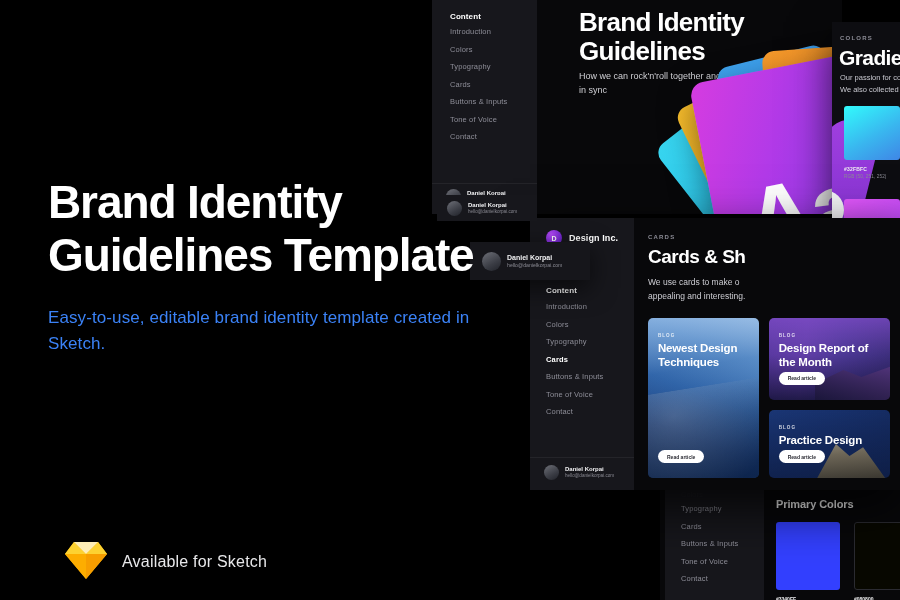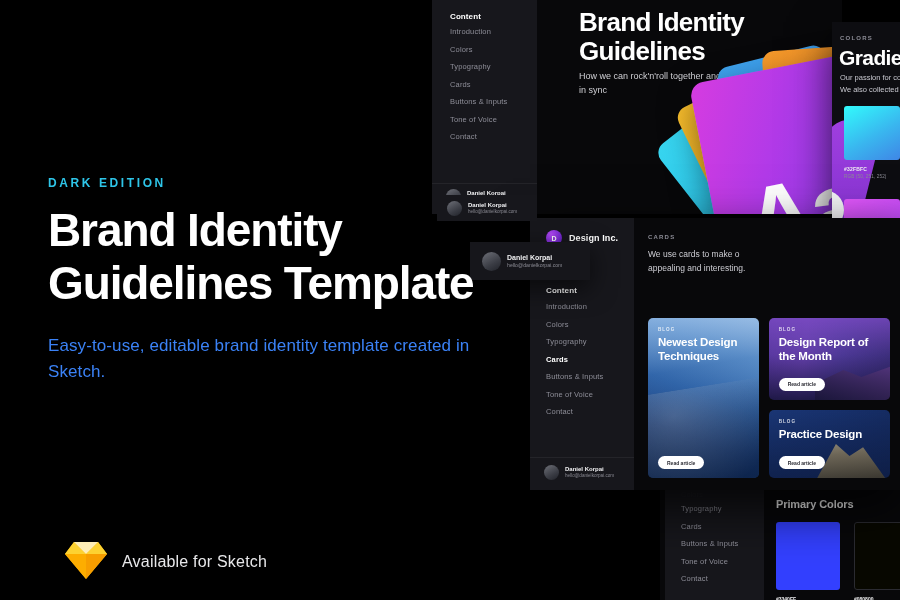--- a/index.html
+++ b/index.html
@@ -157,21 +157,21 @@
   .p3-author { position:absolute; left:14px; bottom:10px; }
   .p3-body { position:absolute; left:104px; top:0; right:0; bottom:0; padding:16px 14px; }
   .p3-eyebrow { margin-bottom:6px; }
   .p3-title { font-size:19px; font-weight:bold; letter-spacing:-.5px; color:#ffffff; white-space:nowrap; }
   .p3-sub { margin-top:8px; font-size:8.5px; line-height:1.6; color:#cdcdd3; width:185px; }
   .p3-grid {
     position:absolute; left:118px; top:100px; right:12px; bottom:12px;
     display:grid; grid-template-columns:1.05fr 1.15fr; gap:10px;
   }
   .blog-card {
-    position:relative; border-radius:5px; overflow:hidden; padding:9px 10px;
+    position:relative; border-radius:5px; overflow:hidden; padding:15px 10px;
     display:flex; flex-direction:column; justify-content:space-between;
   }
   .bc-tall {
     grid-row:span 2;
     background:
       linear-gradient(170deg, rgba(160,195,235,.55) 0%, rgba(60,110,175,.25) 32%, rgba(10,38,82,.05) 62%),
       linear-gradient(200deg,#9fc3e8 0%,#5f93cd 22%,#2e63a8 48%,#1b3f7d 72%,#102a58 100%);
   }
   .bc-tall::after {
     content:""; position:absolute; left:-20%; top:42%; width:160%; height:80%;
@@ -333,20 +333,21 @@
         <div class="author-avatar"></div>
         <div>
           <div class="author-name">Daniel Korpai</div>
           <div class="author-mail">hello@danielkorpai.com</div>
         </div>
       </div>
     </div>
 
     <div class="p3-body">
       <div class="p3-eyebrow eyebrow">CARDS</div>
+      <div class="p3-title">Cards &amp; Sh</div>
       <div class="p3-sub">
         <span>We use cards to make o</span><br>
         <span>appealing and interesting.</span>
       </div>
     </div>
 
     <div class="p3-grid">
       <div class="blog-card bc-tall">
         <div class="bc-inner">
           <div class="bc-eyebrow">BLOG</div>
@@ -403,21 +404,20 @@
         <div class="p4-sw">
           <div class="p4-chip black"></div>
           <div class="p4-hex">#080800</div>
 
         </div>
       </div>
     </div>
   </div>
 
   <div class="promo">
-    <div class="promo-eyebrow">DARK EDITION</div>
     <h1 class="promo-title">
       <span>Brand Identity</span><br>
       <span>Guidelines Template</span>
     </h1>
     <p class="promo-sub">Easy-to-use, editable brand identity template created in Sketch.</p>
   </div>
 
   <div class="promo-footer">
     <div class="sketch-logo">
       <svg viewBox="0 0 44 40" width="44" height="40" aria-hidden="true">

